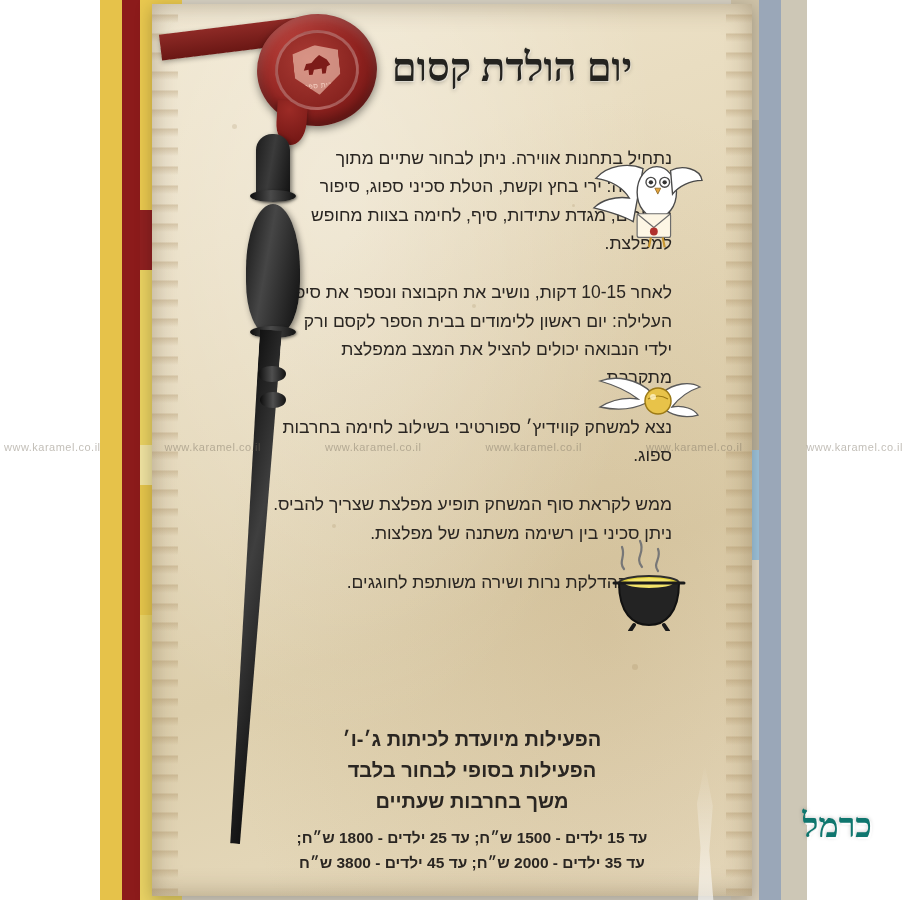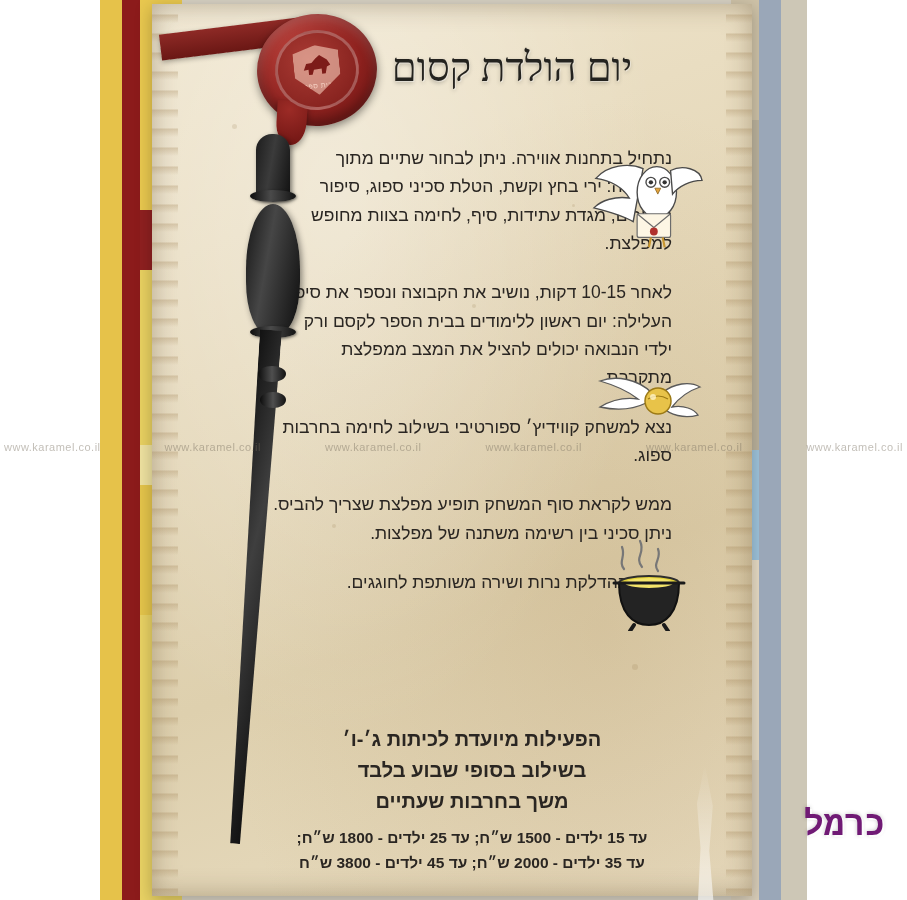--- a/index.html
+++ b/index.html
@@ -178,21 +178,21 @@
   
   .title {
     position: absolute;
     top: 40px;
     left: 150px;
     width: 420px;
     text-align: center;
     direction: rtl;
     font-family: "Liberation Serif", serif;
     font-size: 40px;
-    font-weight: normal;
+    font-weight: bold;
     color: #24231f;
     text-shadow: 1px 1px 0 rgba(255,255,255,0.4), 0 2px 4px rgba(0,0,0,0.25);
   }
 
   
   .body-text {
     position: absolute;
     top: 140px;
     right: 80px;
     width: 400px;
@@ -313,26 +313,26 @@
     letter-spacing: 0.5px;
     pointer-events: none;
     padding: 0 4px;
     gap: 20px;
   }
   .watermark-row span { white-space: nowrap; }
 
   
   .logo {
     position: absolute;
-    right: 22px;
+    right: 35px;
     bottom: 55px;
-    font-family: Liberation Mono, monospace;
+    font-family: Liberation Serif, serif;
     font-size: 34px;
     font-weight: bold;
-    color: #701a75;
+    color: #0f766e;
     text-shadow: 2px 2px 0 rgba(255,255,255,0.85), 0 0 4px rgba(0,0,0,0.25);
     direction: rtl;
   }
 </style>
 </head>
 <body>
 
 <div id="page">
 
   <div class="frame left"></div>
@@ -379,21 +379,21 @@
       <div class="body-text">
         <p>נתחיל בתחנות אווירה. ניתן לבחור שתיים מתוך הרשימה: ירי בחץ וקשת, הטלת סכיני ספוג, סיפור סיפורים, מגדת עתידות, סיף, לחימה בצוות מחופש למפלצת.</p>
         <p>לאחר 10-15 דקות, נושיב את הקבוצה ונספר את סיפור העלילה: יום ראשון ללימודים בבית הספר לקסם ורק ילדי הנבואה יכולים להציל את המצב ממפלצת מתקרבת</p>
         <p>נצא למשחק קווידיץ׳ ספורטיבי בשילוב לחימה בחרבות ספוג.</p>
         <p>ממש לקראת סוף המשחק תופיע מפלצת שצריך להביס. ניתן סכיני בין רשימה משתנה של מפלצות.</p>
         <p>נסיים בהדלקת נרות ושירה משותפת לחוגגים.</p>
       </div>
 
       <div class="notes">
         <div>הפעילות מיועדת לכיתות ג׳-ו׳</div>
-        <div>בשילוב בסופי שבוע בלבד</div>
+        <div>הפעילות בסופי לבחור בלבד</div>
         <div>משך בחרבות שעתיים</div>
       </div>
 
       <div class="prices">
         <div>עד 15 ילדים - 1500 ש״ח; עד 25 ילדים - 1800 ש״ח;</div>
         <div>עד 35 ילדים - 2000 ש״ח; עד 45 ילדים - 3800 ש״ח</div>
       </div>
 
       <div class="wand">
         <div class="handle"></div>

